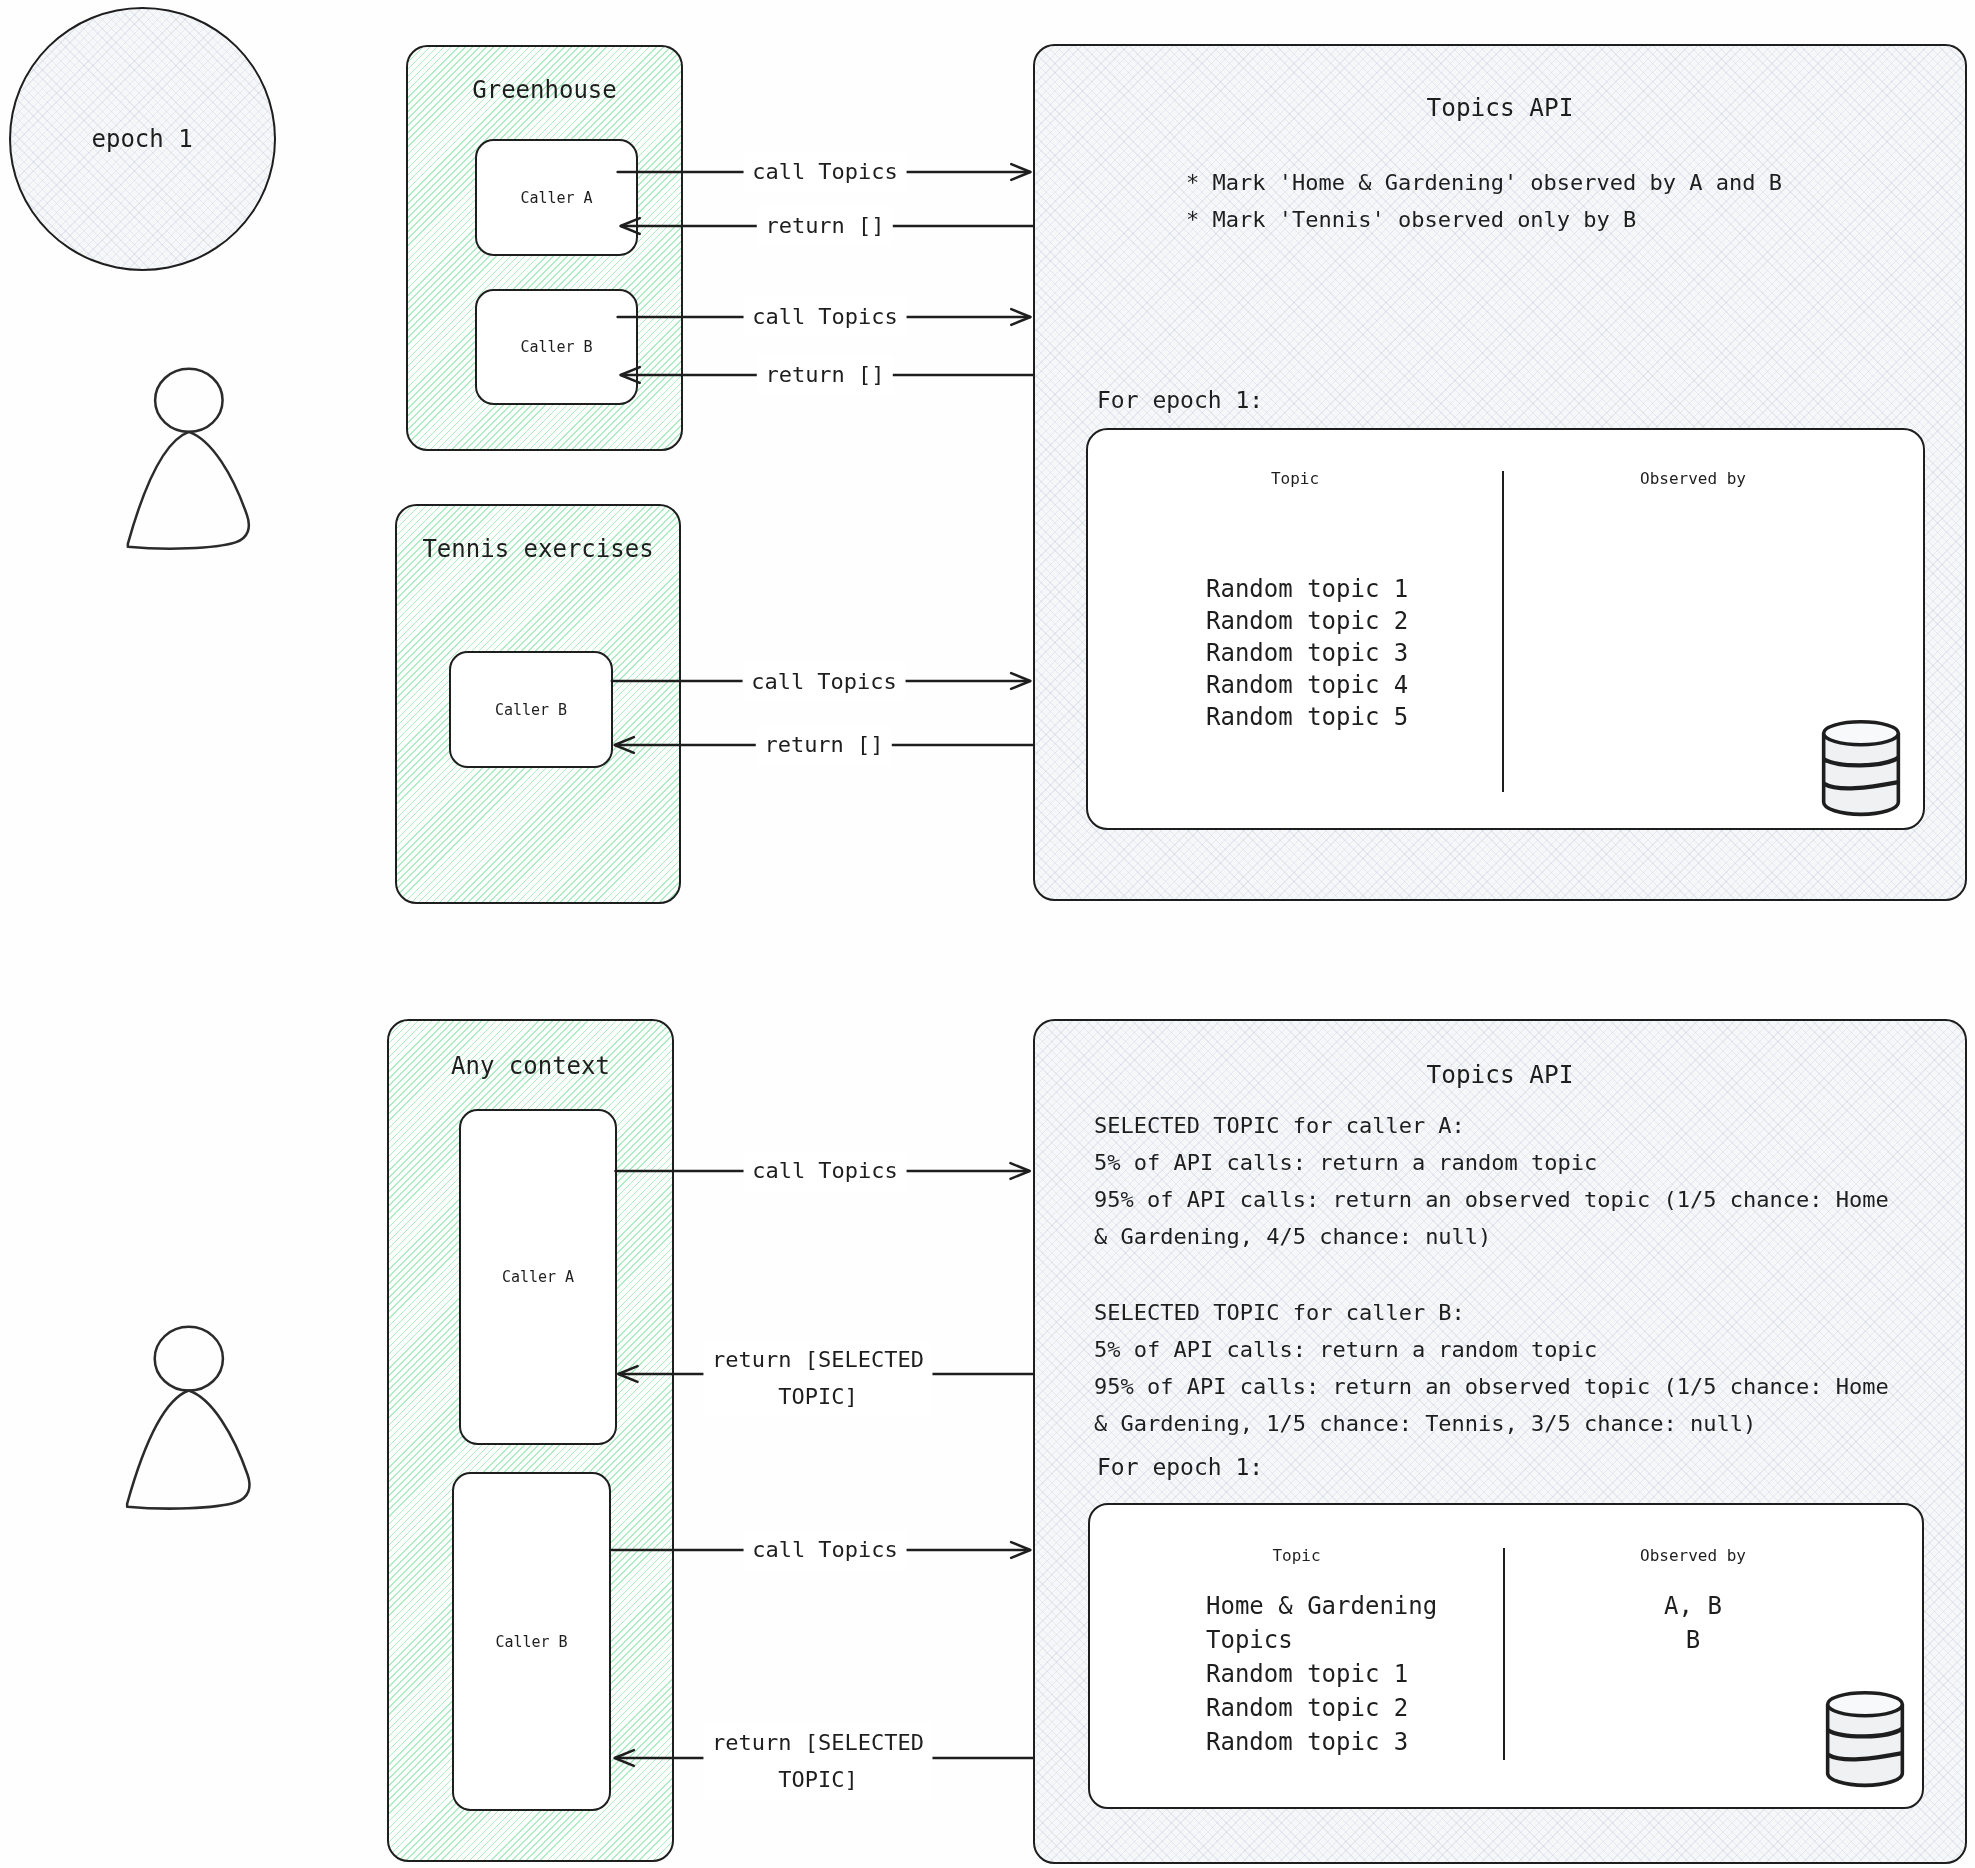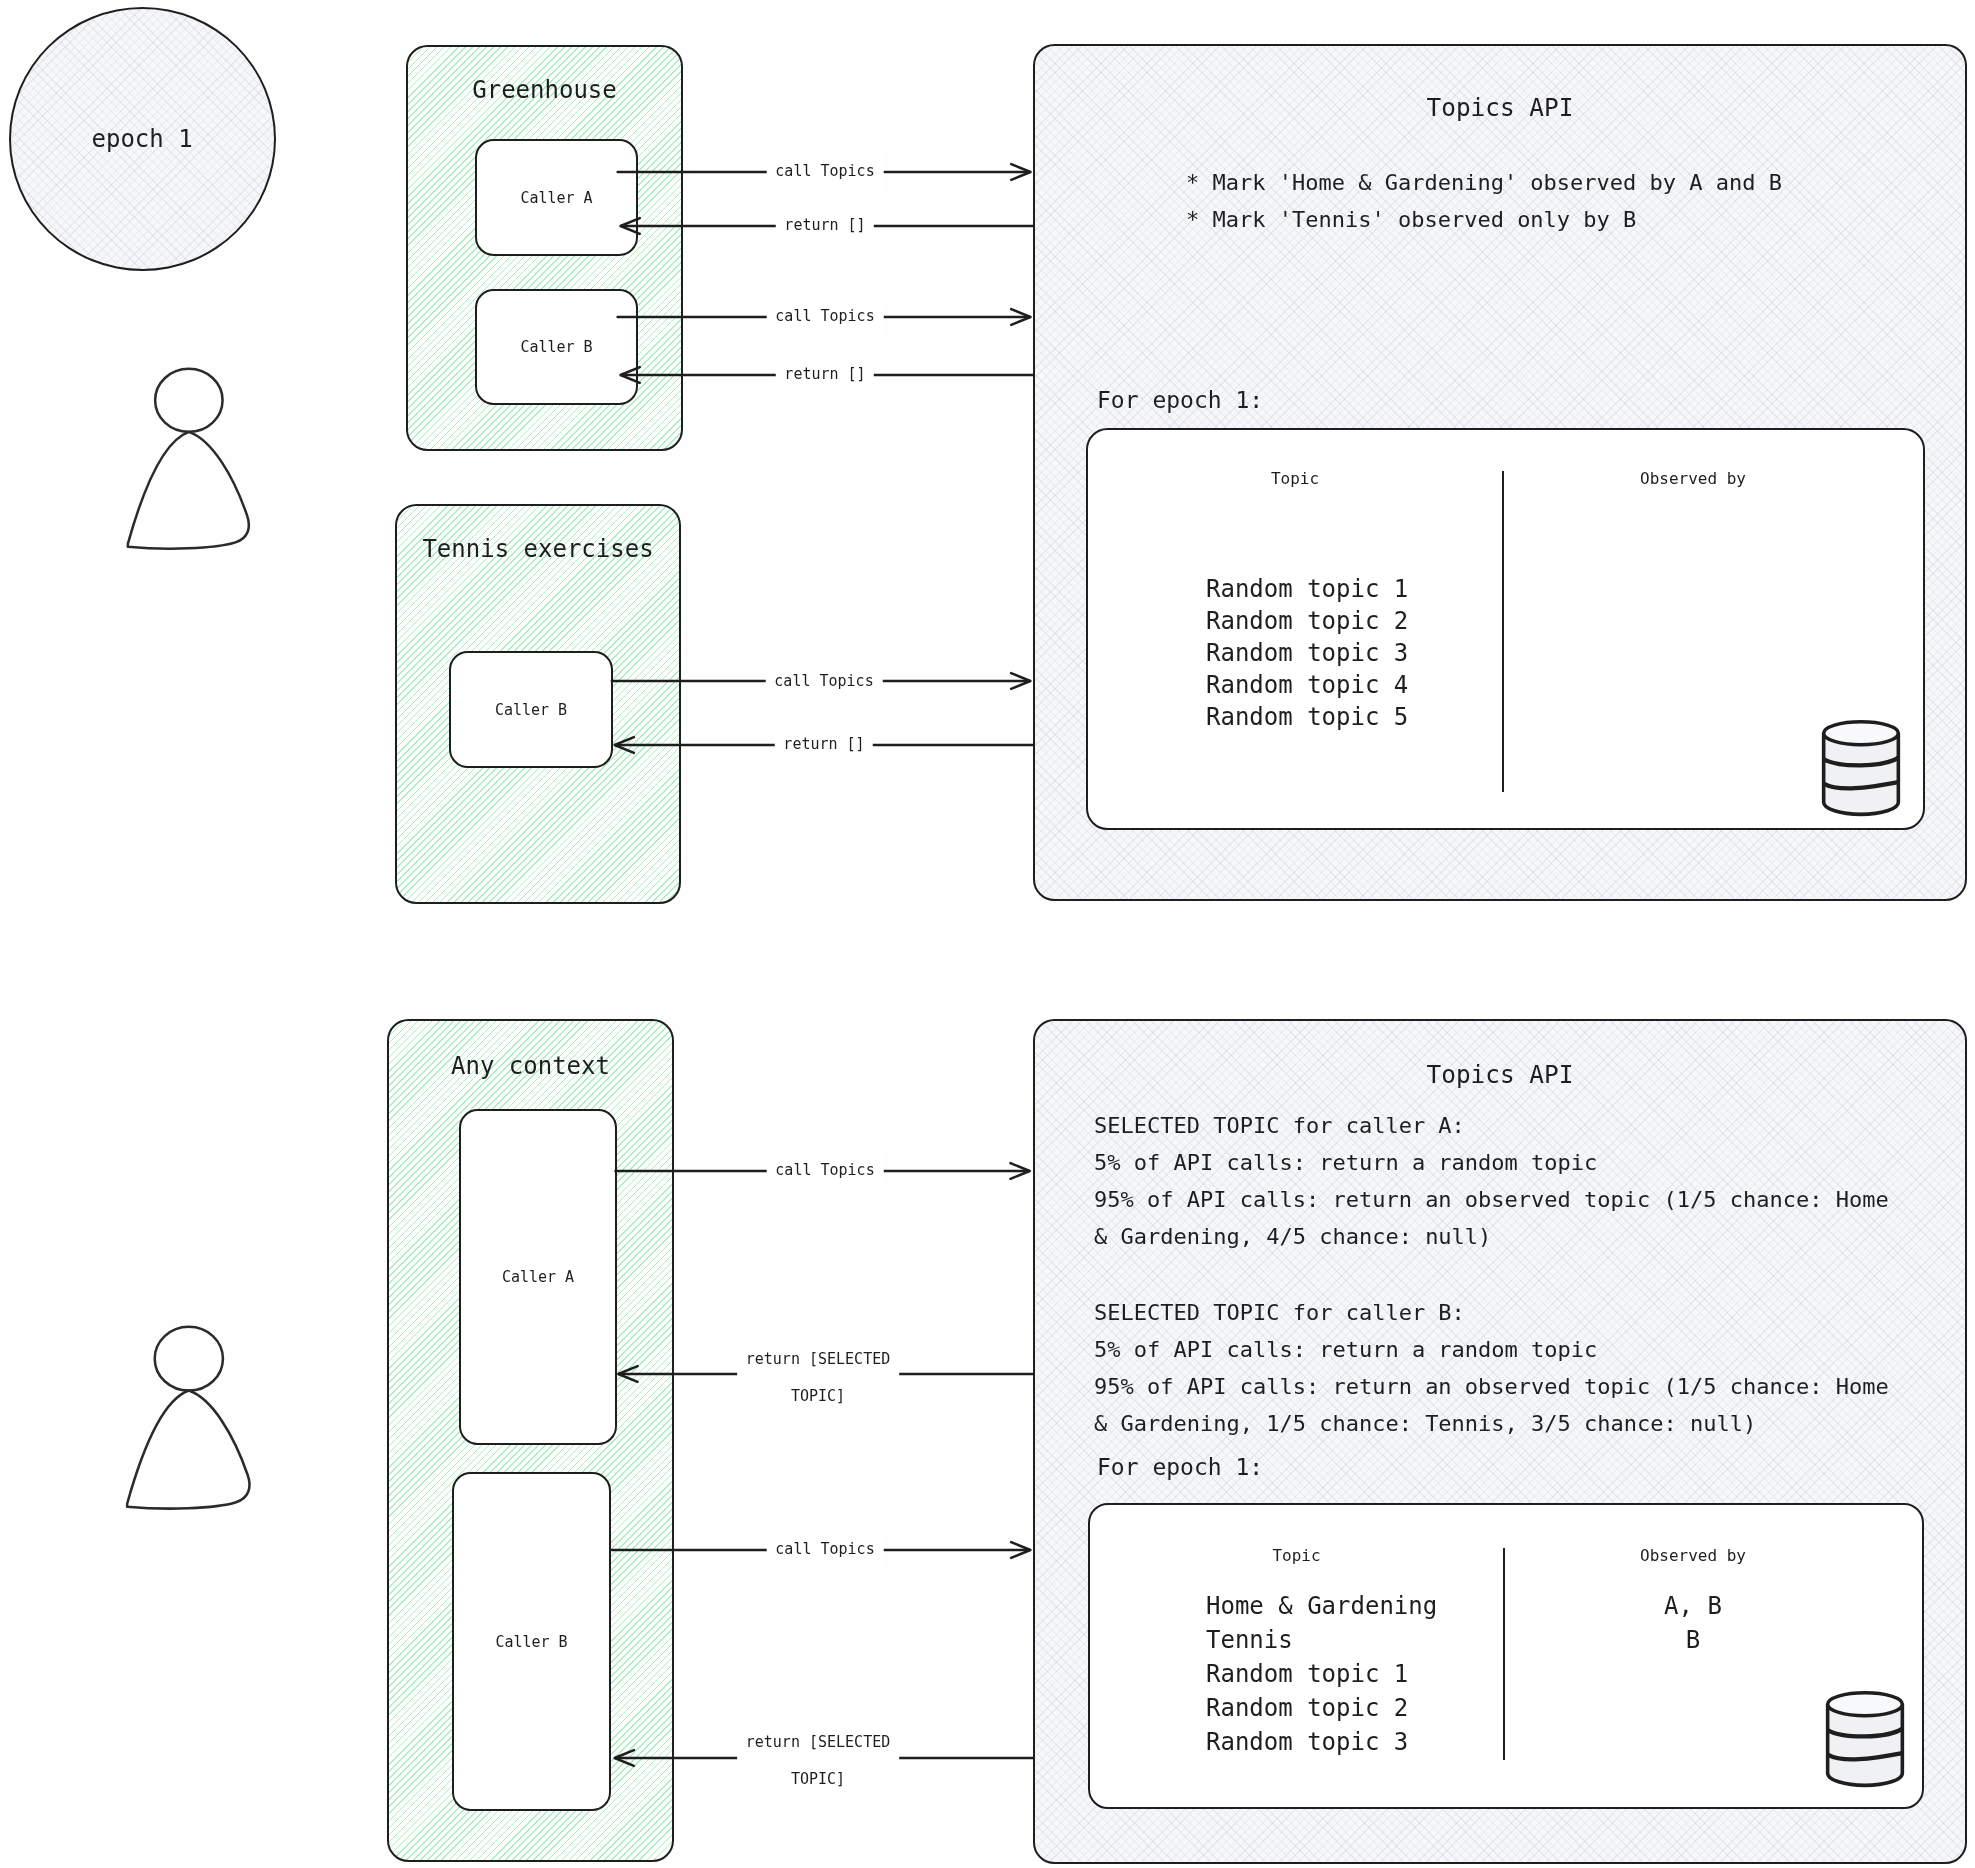--- a/index.html
+++ b/index.html
@@ -10,21 +10,21 @@
          background-image:repeating-linear-gradient(135deg, rgba(110,220,150,0.55) 0px, rgba(110,220,150,0.55) 1.1px, transparent 1.1px, transparent 5px);}
   .panel{background-color:#f6f7f9;
          background-image:repeating-linear-gradient(45deg, rgba(120,140,175,0.13) 0 1px, transparent 1px 6.5px),
                           repeating-linear-gradient(135deg, rgba(120,140,175,0.13) 0 1px, transparent 1px 6.5px);}
   .circle{border-radius:50%;}
   .whitebox{background:#ffffff;border-radius:18.7px;}
   .caller{display:flex;align-items:center;justify-content:center;font-size:15px;}
   .ptitle{position:absolute;left:0;right:0;text-align:center;font-size:24px;line-height:30px;}
   .cl{position:absolute;transform:translate(-50%,-50%);white-space:pre;font-size:24px;}
   .al{position:absolute;transform:translate(-50%,-50%);background:#ffffff;padding:1.4px 8.6px;
-      font-size:15px;text-align:center;white-space:pre-line;line-height:37px;}
+      font-size:22px;text-align:center;white-space:pre-line;line-height:37px;}
   .blk{position:absolute;font-size:22px;line-height:37px;white-space:pre-line;}
   .lbl{position:absolute;font-size:23px;line-height:32px;white-space:pre;}
   .colhead{position:absolute;text-align:center;font-size:16px;line-height:32px;}
   .rows{position:absolute;font-size:24px;}
   .rows div{height:32px;line-height:32px;white-space:pre;}
   .rows2 div{height:34px;line-height:34px;white-space:pre;}
   .obs{text-align:center;}
   .vdivider{position:absolute;width:2.2px;background:#1e1e1e;}
   svg{position:absolute;overflow:visible;}
 </style>
@@ -166,21 +166,21 @@
 95% of API calls: return an observed topic (1/5 chance: Home
 &amp; Gardening, 1/5 chance: Tennis,  3/5 chance: null)</div>
     <div class="lbl" style="left:62px;top:430px;">For epoch 1:</div>
 
     <div class="box whitebox" style="left:53px;top:482px;width:836px;height:306px;border-radius:20px;">
       <div class="colhead" style="left:0;top:35px;width:413px;">Topic</div>
       <div class="colhead" style="left:413px;top:35px;width:380px;">Observed by</div>
       <div class="vdivider" style="left:413px;top:43px;height:212px;"></div>
       <div class="rows rows2" style="left:116px;top:84px;">
         <div>Home &amp; Gardening</div>
-        <div>Tennis</div>
+        <div>Topics</div>
         <div>Random topic 1</div>
         <div>Random topic 2</div>
         <div>Random topic 3</div>
       </div>
       <div class="rows rows2 obs" style="left:413px;top:84px;width:380px;">
         <div>A, B</div>
         <div>B</div>
         <div></div>
         <div></div>
         <div></div>

